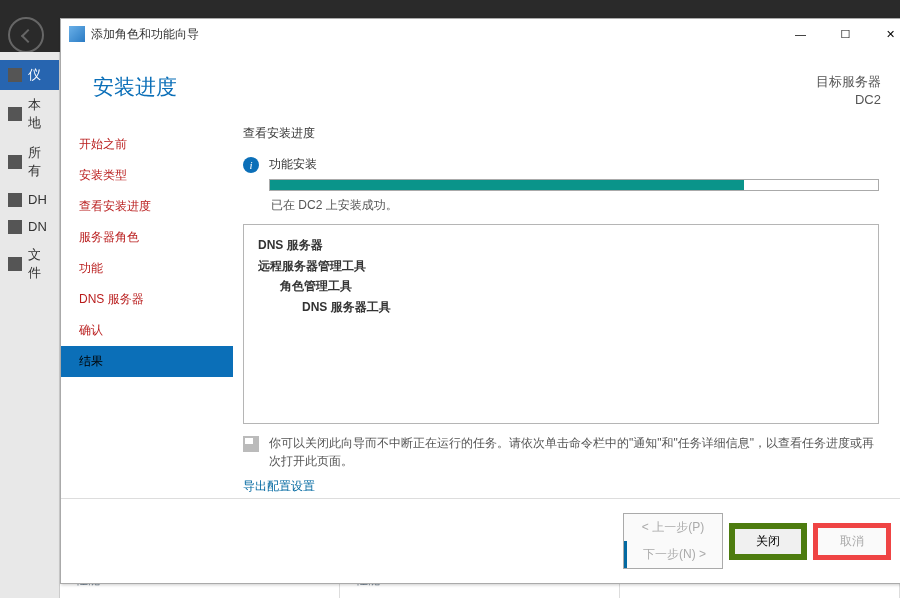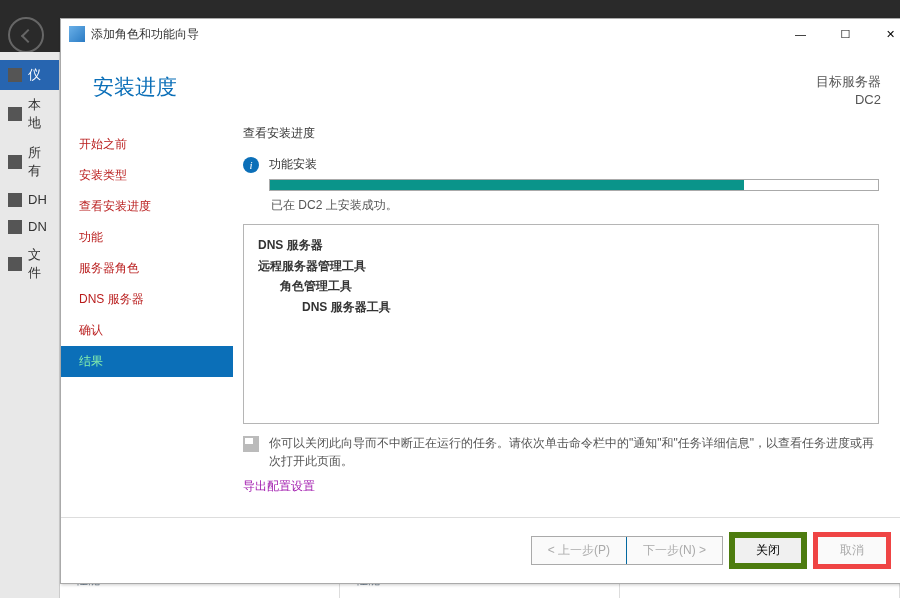--- a/index.html
+++ b/index.html
@@ -28,48 +28,48 @@
     .winbtns { display: flex; }
     .winbtn { width: 45px; height: 30px; display: flex; align-items: center; justify-content: center; font-family: "Segoe UI Symbol", sans-serif; font-size: 11px; }
     
     .header { padding: 24px 32px 8px 32px; display: flex; justify-content: space-between; align-items: flex-start; }
     .header-title { font-size: 21px; color: #0b6fb8; font-weight: 300; }
     .header-target { text-align: right; font-size: 13px; color: #555; line-height: 1.4; }
     
     .body { display: flex; height: 400px; }
     .nav { width: 172px; padding-top: 12px; }
     .nav-item { padding: 7px 18px; font-size: 12px; color: #b91c1c; cursor: default; }
-    .nav-item.active { background: #0b6fb8; color: #86efac; }
+    .nav-item.active { background: #0b6fb8; color: #000000; }
     
     .content { flex: 1; padding: 8px 34px 0 10px; font-size: 12px; color: #333; }
     .view-label { margin-bottom: 14px; }
     .status-row { display: flex; align-items: flex-start; gap: 10px; margin-bottom: 4px; }
     .info-ico { width: 16px; height: 16px; border-radius: 50%; background: #0b6fb8; color: #fff; display: flex; align-items: center; justify-content: center; font-size: 11px; font-style: italic; font-family: Georgia, serif; flex-shrink: 0; margin-top: 1px; }
     .status-body { flex: 1; }
     .progress { height: 12px; border: 1px solid #aaa; margin: 6px 0; position: relative; background: #fff; }
     .progress-fill { height: 100%; width: 78%; background: #0a948a; }
     .status-text { margin-top: 6px; color: #555; padding-left: 2px; }
     
     .result-box { border: 1px solid #b5b5b5; margin-top: 10px; padding: 10px 14px; height: 200px; overflow: auto; line-height: 1.7; }
     .result-box .l1 { font-weight: 600; }
     .result-box .l2 { padding-left: 22px; font-weight: 600; }
     .result-box .l3 { padding-left: 44px; font-weight: 600; }
     
     .hint-row { display: flex; gap: 10px; margin-top: 10px; align-items: flex-start; }
     .flag-ico { width: 16px; height: 16px; background: #bbb; flex-shrink: 0; margin-top: 2px; position: relative; }
     .flag-ico::before { content: ""; position: absolute; top: 2px; left: 2px; width: 8px; height: 6px; background: #fff; }
     .hint-text { font-size: 12px; color: #555; line-height: 1.5; }
-    .export-link { color: #a21caf; font-size: 12px; margin-top: 8px; display: inline-block; cursor: pointer; }
+    .export-link { color: #0369a1; font-size: 12px; margin-top: 8px; display: inline-block; cursor: pointer; }
     
     .footer { border-top: 1px solid #ddd; display: flex; justify-content: flex-end; align-items: center; gap: 6px; padding: 14px 22px; position: absolute; bottom: 0; left: 0; right: 0; background: #fff; }
-    .btn-group { display: flex; border: 1px solid #aaa; }
+    .btn-group { display: flex; border: 1px solid #aaa; flex-direction: column; }
     .btn { font-size: 12px; padding: 5px 16px; background: #f0f0f0; cursor: default; min-width: 78px; text-align: center; }
     .btn.disabled { color: #aaa; background: #fafafa; }
     .btn-group .btn { border: none; }
-    .btn-group .btn + .btn { border-left: 1px solid #0369a1; text-align: right; }
+    .btn-group .btn + .btn { border-left: 3px solid #0369a1; text-align: right; }
     .btn.single { border: 5px solid #ef4444; }
     .btn.default { border: 6px solid #4d7c0f; padding: 4px 15px; }
   </style>
 </head>
 <body>
 
 <div class="bg-top"></div>
 <div class="bg-bar">
     <div class="bg-back"></div>
   </div>
@@ -134,22 +134,22 @@
       <div>目标服务器</div>
       <div>DC2</div>
     </div>
   </div>
 
   <div class="body">
     <div class="nav">
       <div class="nav-item">开始之前</div>
       <div class="nav-item">安装类型</div>
       <div class="nav-item">查看安装进度</div>
+      <div class="nav-item">服务器角色</div>
       <div class="nav-item">功能</div>
-      <div class="nav-item">服务器角色</div>
       <div class="nav-item">DNS 服务器</div>
       <div class="nav-item">确认</div>
       <div class="nav-item active">结果</div>
     </div>
 
     <div class="content">
       <div class="view-label">查看安装进度</div>
 
       <div class="status-row">
         <div class="info-ico">i</div>

